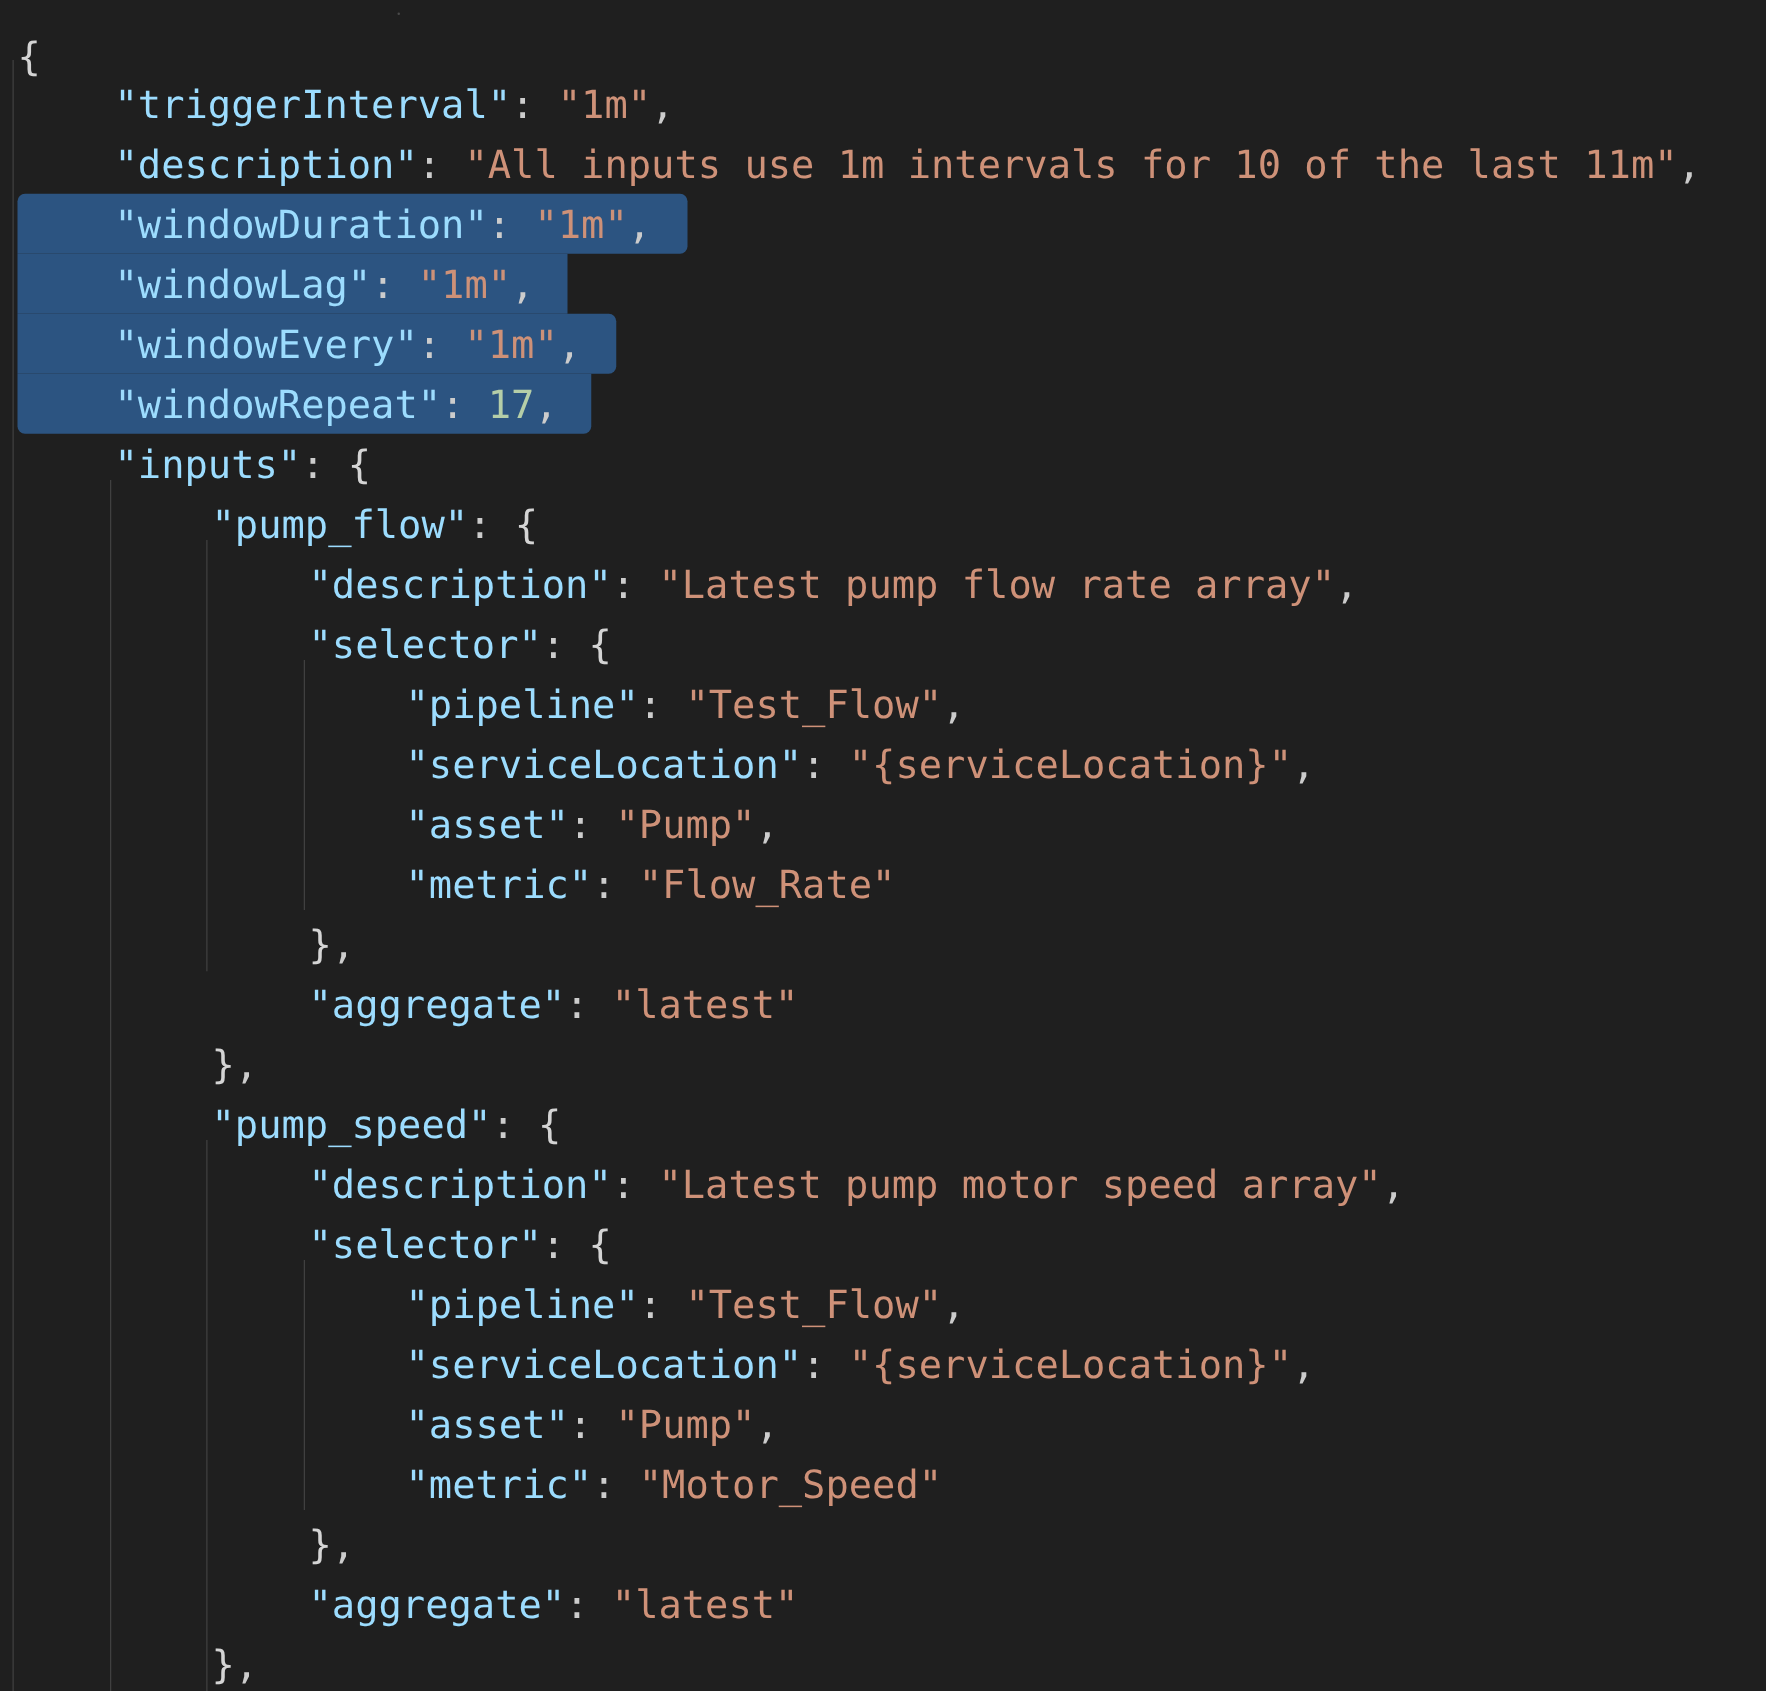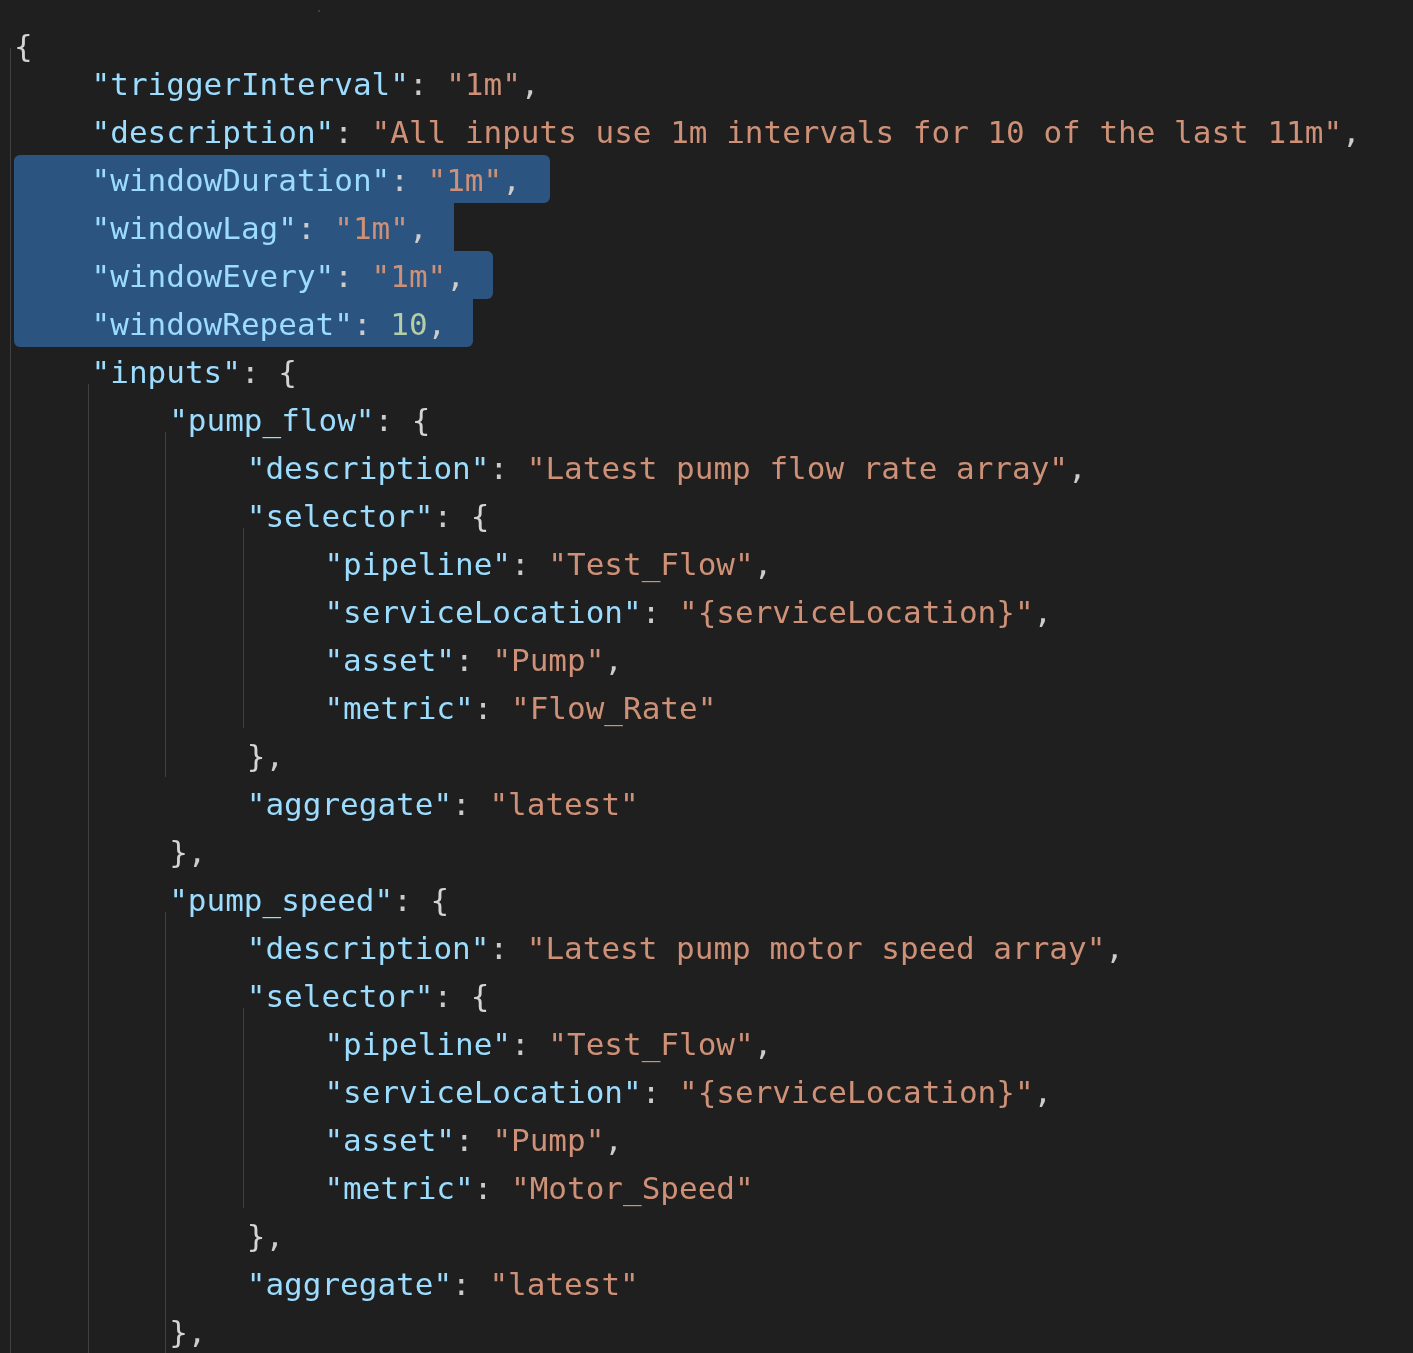--- a/index.html
+++ b/index.html
@@ -96,21 +96,21 @@
       <div class="sel r-bl r-br" style="left: 14px; top: 299px; width: 459px; height: 48px;"></div>
     </div>
 
   <div class="code-layer" id="code-layer">
       <div class="line" style="top: 22px;"><span style="display: inline-block; width: 14px;"></span><span class="txt t-brace">{</span></div>
       <div class="line" style="top: 60px;"><span style="display: inline-block; width: 91.6px;"></span><span class="txt t-key">"triggerInterval"</span><span class="txt t-punc">: </span><span class="txt t-str">"1m"</span><span class="txt t-punc">,</span></div>
       <div class="line" style="top: 108px;"><span style="display: inline-block; width: 91.6px;"></span><span class="txt t-key">"description"</span><span class="txt t-punc">: </span><span class="txt t-str">"All inputs use 1m intervals for 10 of the last 11m"</span><span class="txt t-punc">,</span></div>
       <div class="line" style="top: 156px;"><span style="display: inline-block; width: 91.6px;"></span><span class="txt t-key">"windowDuration"</span><span class="txt t-punc">: </span><span class="txt t-str">"1m"</span><span class="txt t-punc">,</span></div>
       <div class="line" style="top: 204px;"><span style="display: inline-block; width: 91.6px;"></span><span class="txt t-key">"windowLag"</span><span class="txt t-punc">: </span><span class="txt t-str">"1m"</span><span class="txt t-punc">,</span></div>
       <div class="line" style="top: 252px;"><span style="display: inline-block; width: 91.6px;"></span><span class="txt t-key">"windowEvery"</span><span class="txt t-punc">: </span><span class="txt t-str">"1m"</span><span class="txt t-punc">,</span></div>
-      <div class="line" style="top: 300px;"><span style="display: inline-block; width: 91.6px;"></span><span class="txt t-key">"windowRepeat"</span><span class="txt t-punc">: </span><span class="txt t-num">10</span><span class="txt t-punc">,</span></div>
+      <div class="line" style="top: 300px;"><span style="display: inline-block; width: 91.6px;"></span><span class="txt t-key">"windowRepeat"</span><span class="txt t-punc">: </span><span class="txt t-num">17</span><span class="txt t-punc">,</span></div>
       <div class="line" style="top: 348px;"><span style="display: inline-block; width: 91.6px;"></span><span class="txt t-key">"inputs"</span><span class="txt t-punc">: </span><span class="txt t-brace">{</span></div>
       <div class="line" style="top: 396px;"><span style="display: inline-block; width: 169.2px;"></span><span class="txt t-key">"pump_flow"</span><span class="txt t-punc">: </span><span class="txt t-brace">{</span></div>
       <div class="line" style="top: 444px;"><span style="display: inline-block; width: 246.8px;"></span><span class="txt t-key">"description"</span><span class="txt t-punc">: </span><span class="txt t-str">"Latest pump flow rate array"</span><span class="txt t-punc">,</span></div>
       <div class="line" style="top: 492px;"><span style="display: inline-block; width: 246.8px;"></span><span class="txt t-key">"selector"</span><span class="txt t-punc">: </span><span class="txt t-brace">{</span></div>
       <div class="line" style="top: 540px;"><span style="display: inline-block; width: 324.4px;"></span><span class="txt t-key">"pipeline"</span><span class="txt t-punc">: </span><span class="txt t-str">"Test_Flow"</span><span class="txt t-punc">,</span></div>
       <div class="line" style="top: 588px;"><span style="display: inline-block; width: 324.4px;"></span><span class="txt t-key">"serviceLocation"</span><span class="txt t-punc">: </span><span class="txt t-str">"{serviceLocation}"</span><span class="txt t-punc">,</span></div>
       <div class="line" style="top: 636px;"><span style="display: inline-block; width: 324.4px;"></span><span class="txt t-key">"asset"</span><span class="txt t-punc">: </span><span class="txt t-str">"Pump"</span><span class="txt t-punc">,</span></div>
       <div class="line" style="top: 684px;"><span style="display: inline-block; width: 324.4px;"></span><span class="txt t-key">"metric"</span><span class="txt t-punc">: </span><span class="txt t-str">"Flow_Rate"</span></div>
       <div class="line" style="top: 732px;"><span style="display: inline-block; width: 246.8px;"></span><span class="txt t-brace">}</span><span class="txt t-punc">,</span></div>
       <div class="line" style="top: 780px;"><span style="display: inline-block; width: 246.8px;"></span><span class="txt t-key">"aggregate"</span><span class="txt t-punc">: </span><span class="txt t-str">"latest"</span></div>

